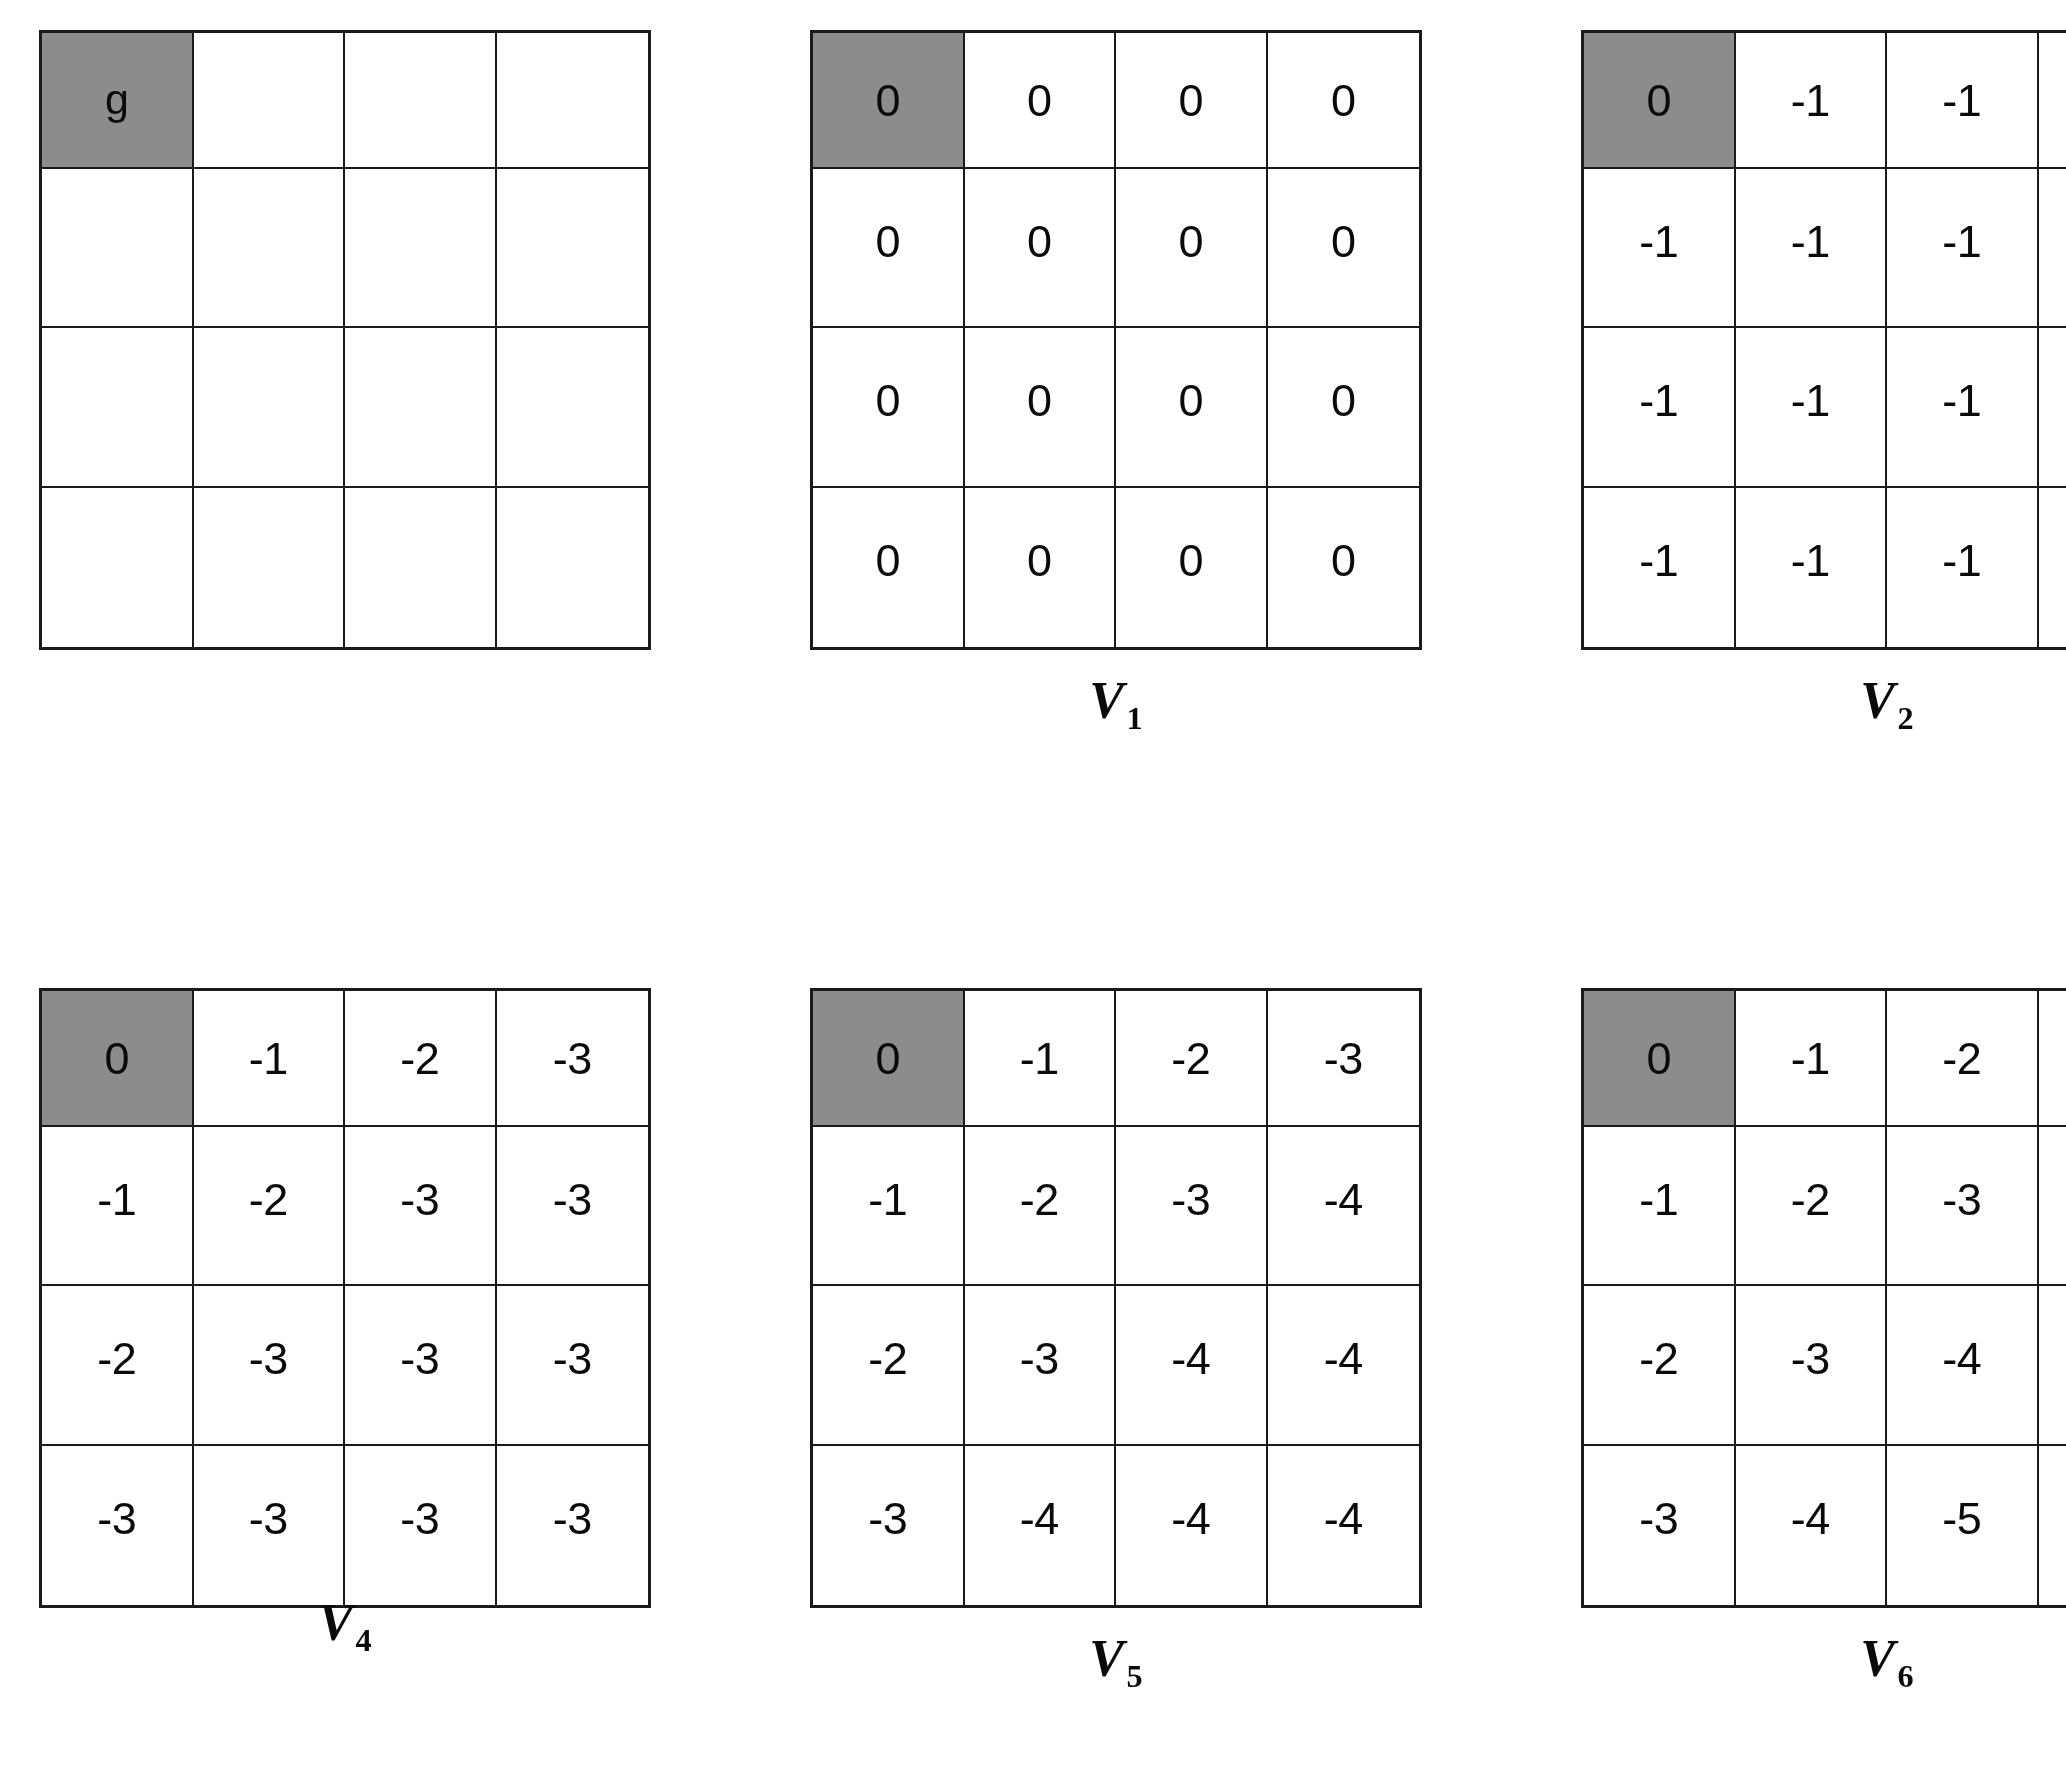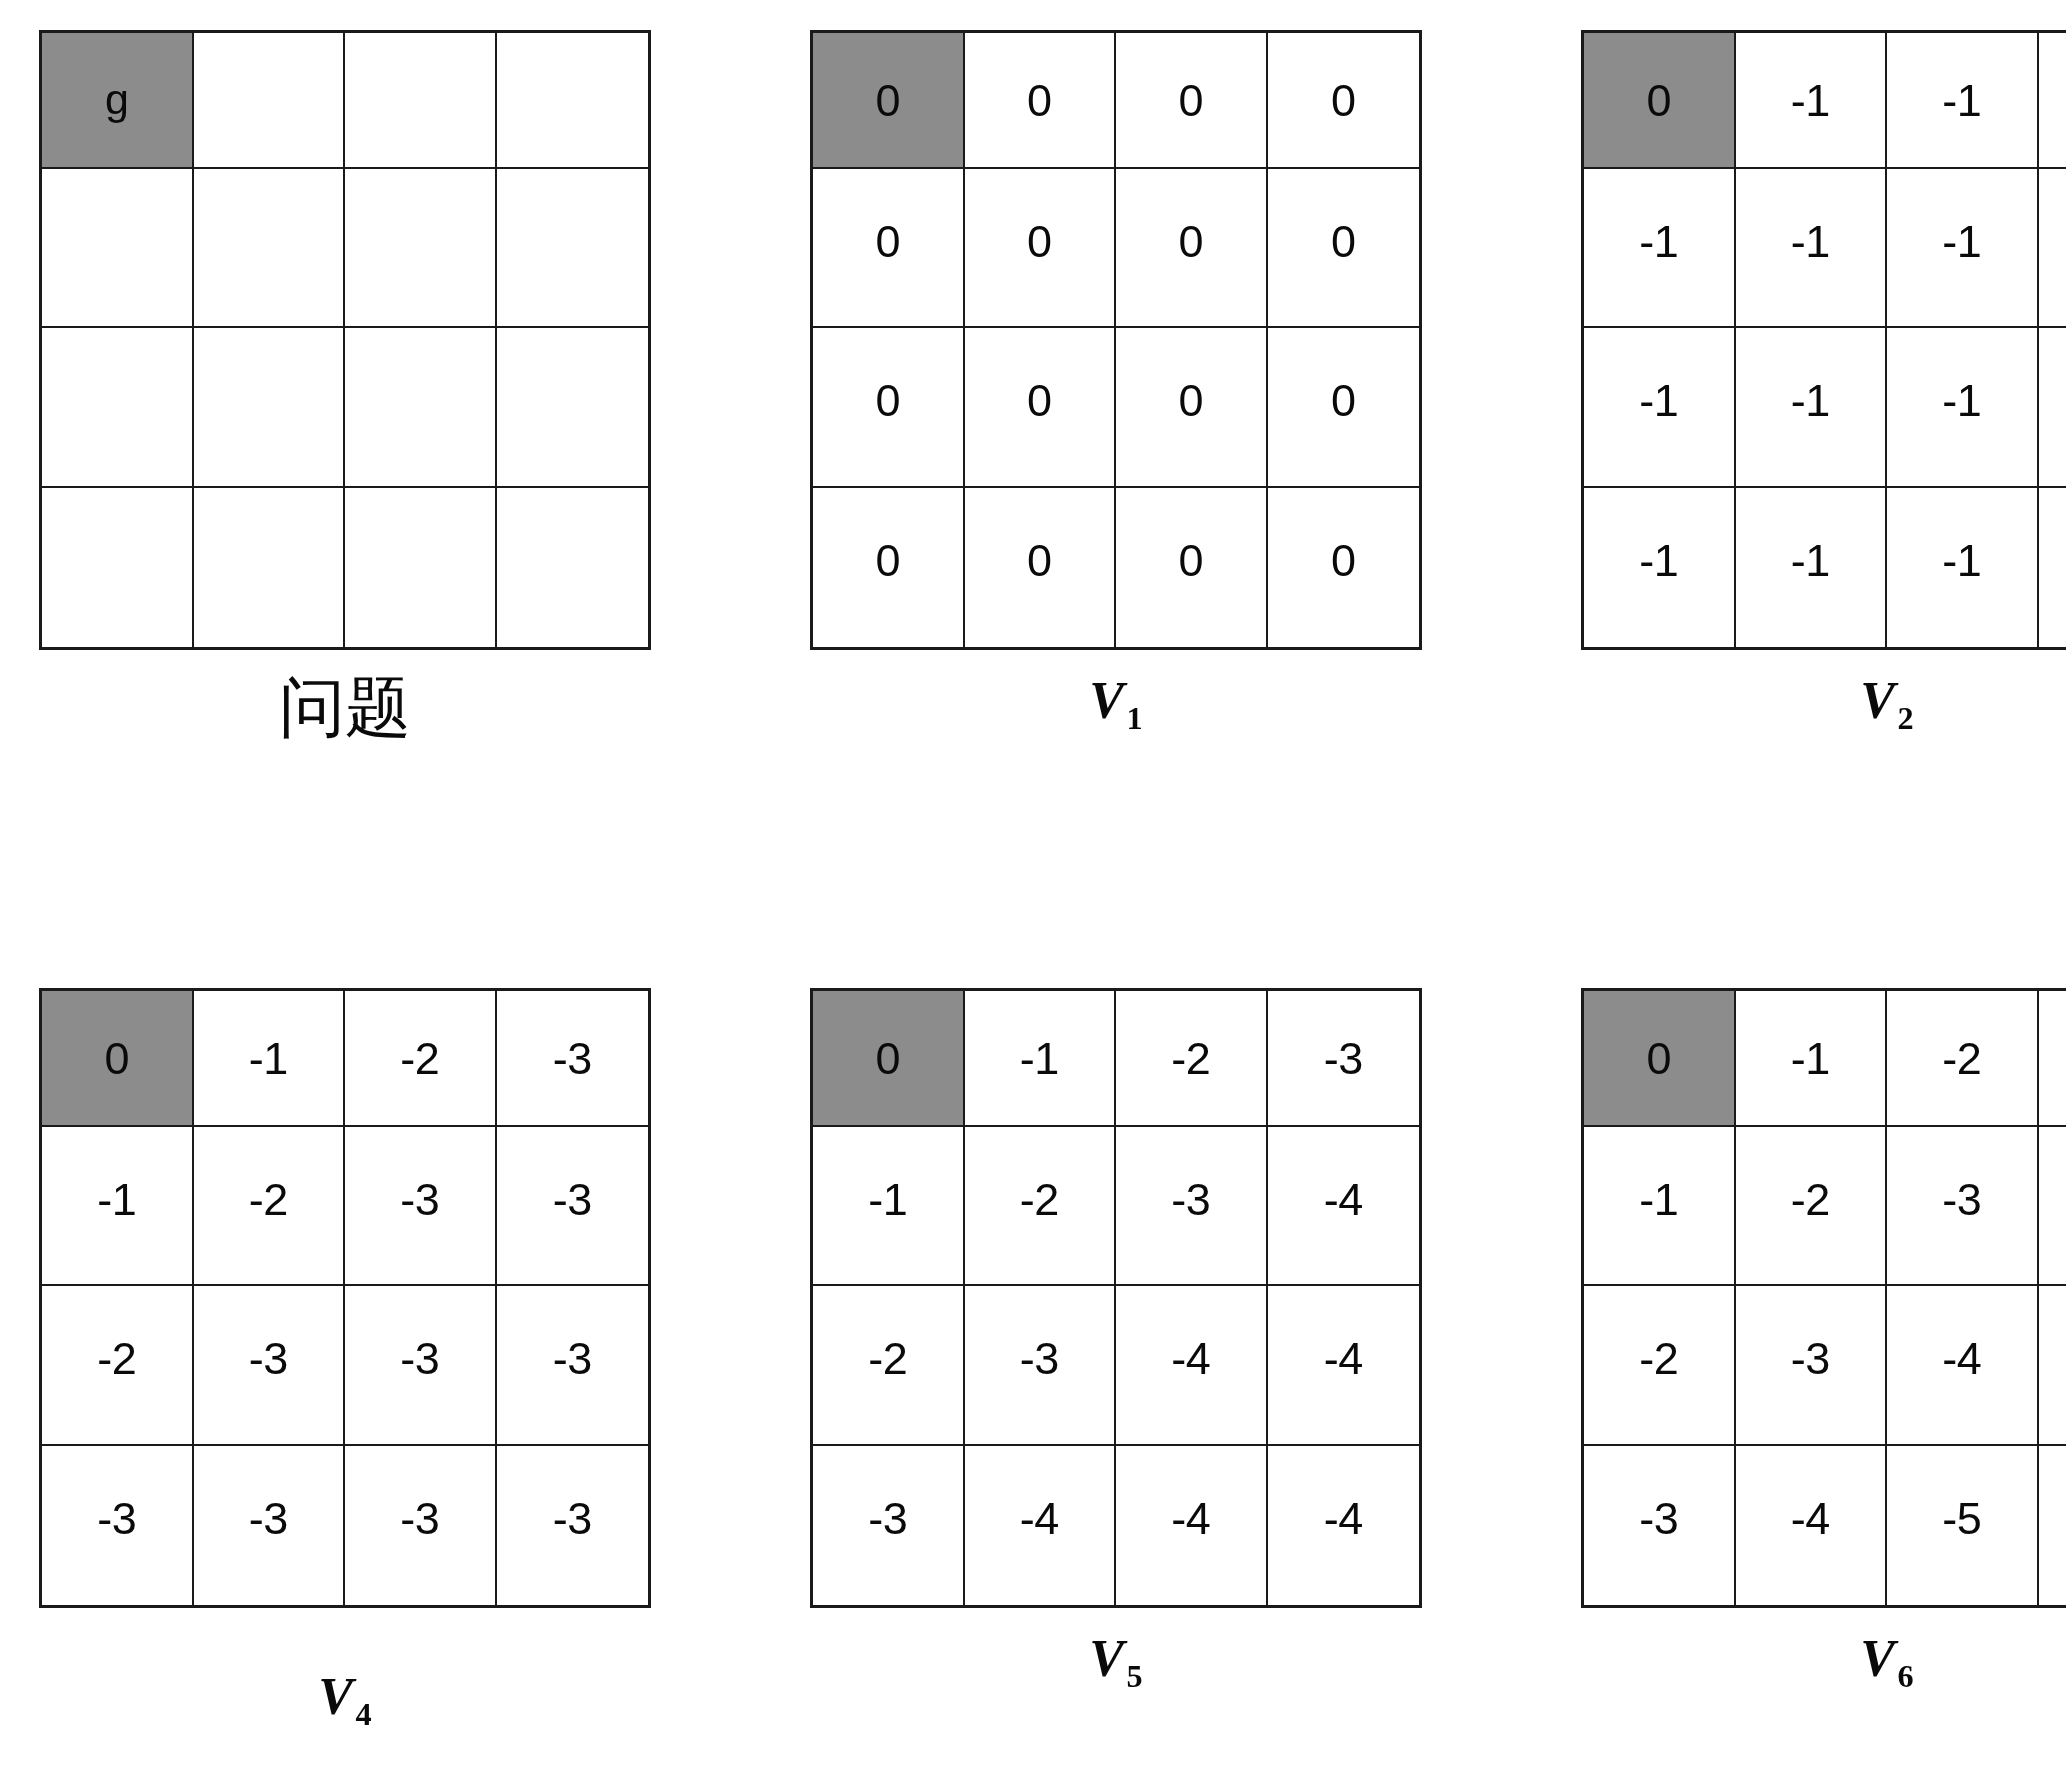--- a/index.html
+++ b/index.html
@@ -125,21 +125,20 @@
         <div class="cell"></div>
         <div class="cell"></div>
         <div class="cell"></div>
         <div class="cell"></div>
         <div class="cell"></div>
         <div class="cell"></div>
         <div class="cell"></div>
         <div class="cell"></div>
         <div class="cell"></div>
       </div>
-      <div class="caption" style="top: 645px;"><span class="caption-cjk">问题</span></div>
     </div>
     <div class="panel" style="left: 810px; top: 30px;">
       <div class="grid">
         <div class="cell shaded">
           <span class="cell-value">0</span>
         </div>
         <div class="cell">
           <span class="cell-value">0</span>
         </div>
         <div class="cell">
@@ -276,21 +275,21 @@
         <div class="cell">
           <span class="cell-value">-3</span>
         </div>
         <div class="cell">
           <span class="cell-value">-3</span>
         </div>
         <div class="cell">
           <span class="cell-value">-3</span>
         </div>
       </div>
-      <div class="caption" style="top: 683px;"><span class="caption-math"><span class="sym">V</span><span class="sub">4</span></span></div>
+      <div class="caption" style="top: 609px;"><span class="caption-math"><span class="sym">V</span><span class="sub">4</span></span></div>
     </div>
     <div class="panel" style="left: 810px; top: 988px;">
       <div class="grid">
         <div class="cell shaded">
           <span class="cell-value">0</span>
         </div>
         <div class="cell">
           <span class="cell-value">-1</span>
         </div>
         <div class="cell">

